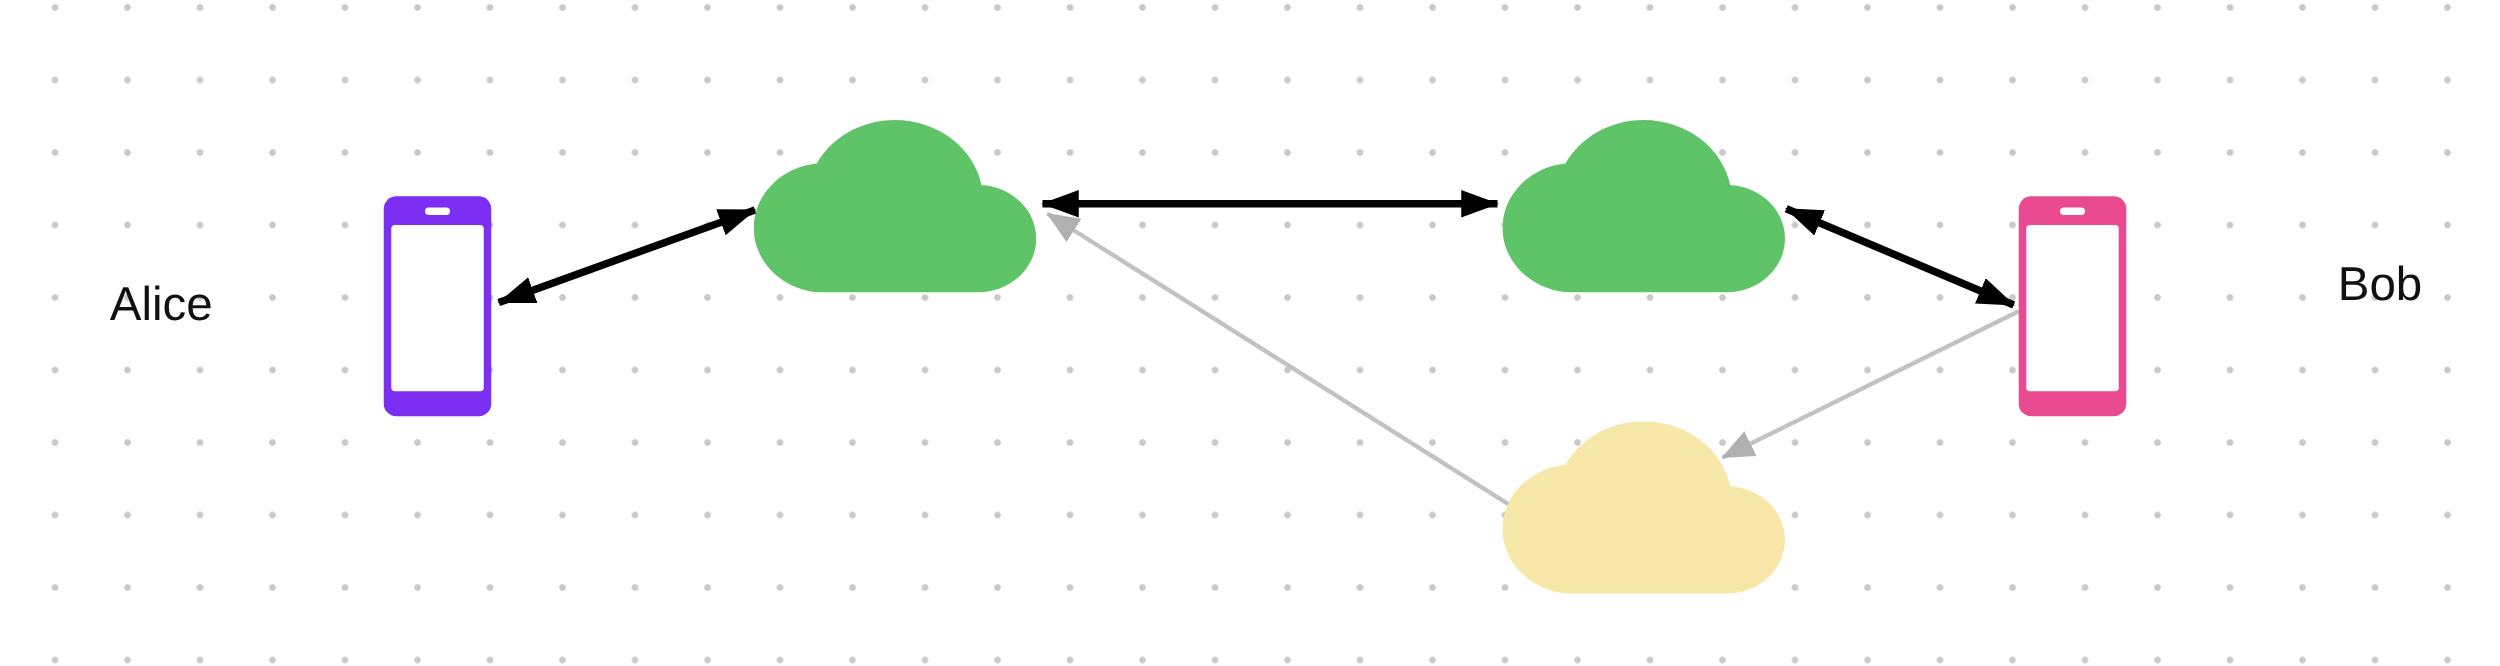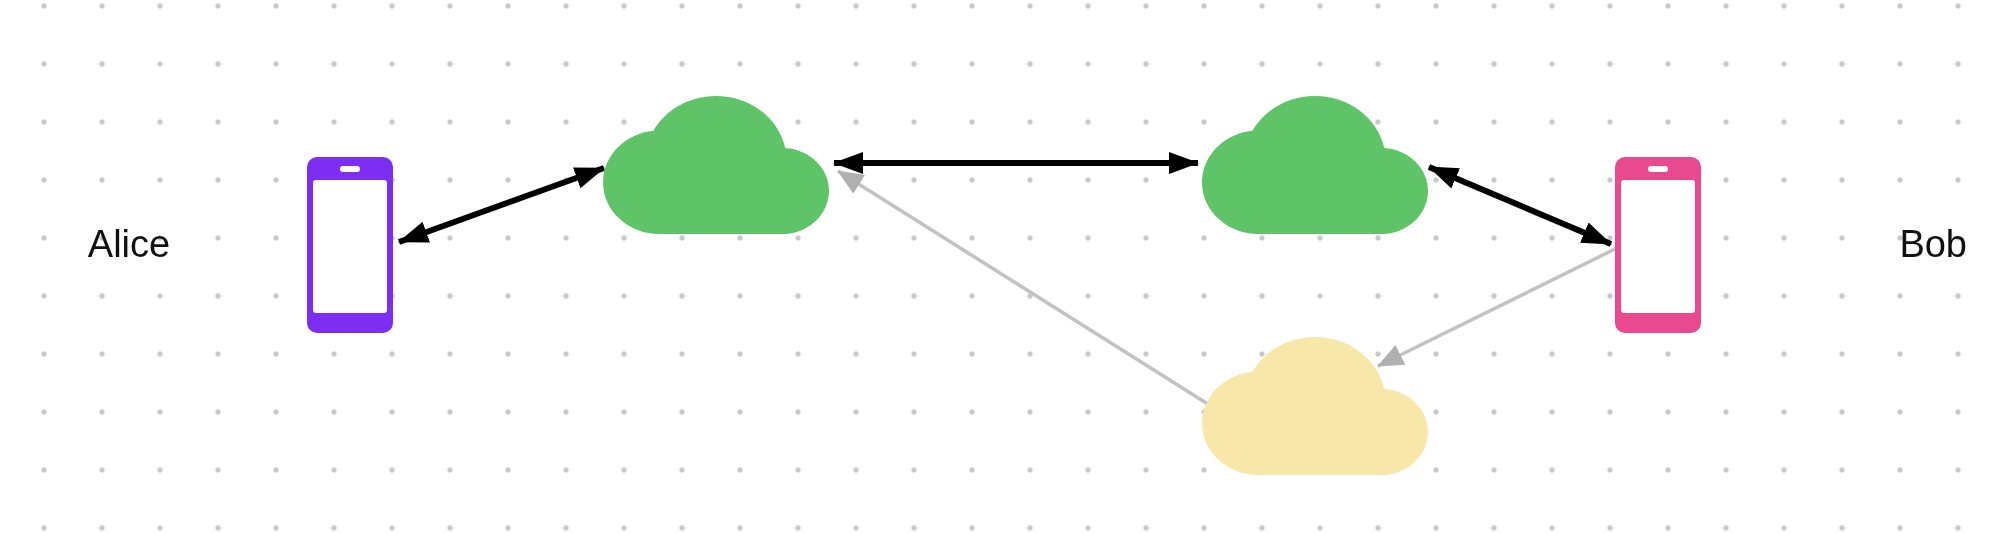--- a/index.html
+++ b/index.html
@@ -82,15 +82,15 @@
     <svg class="cloud-svg" width="226" height="138" viewBox="0 4 24 16" preserveAspectRatio="none">
       <path d="M19.35 10.04A7.49 7.49 0 0 0 12 4C9.11 4 6.6 5.64 5.35 8.04A5.994 5.994 0 0 0 0 14c0 3.31 2.69 6 6 6h13c2.76 0 5-2.24 5-5 0-2.64-2.05-4.78-4.65-4.96z" style="fill: rgb(247, 231, 169);"></path>
     </svg>
   </div>
 
   <div class="phone" style="left: 1615px; top: 157px; background-color: rgb(232, 73, 143);">
     <div class="speaker"></div>
     <div class="screen"></div>
   </div>
 
-  <div class="diagram-label" style="left:1841px;top:224px;text-align:right;">Bob</div>
+  <div class="diagram-label" style="left:1841px;top:208px;">Bob</div>
 
 </div>
 
 </body></html>

